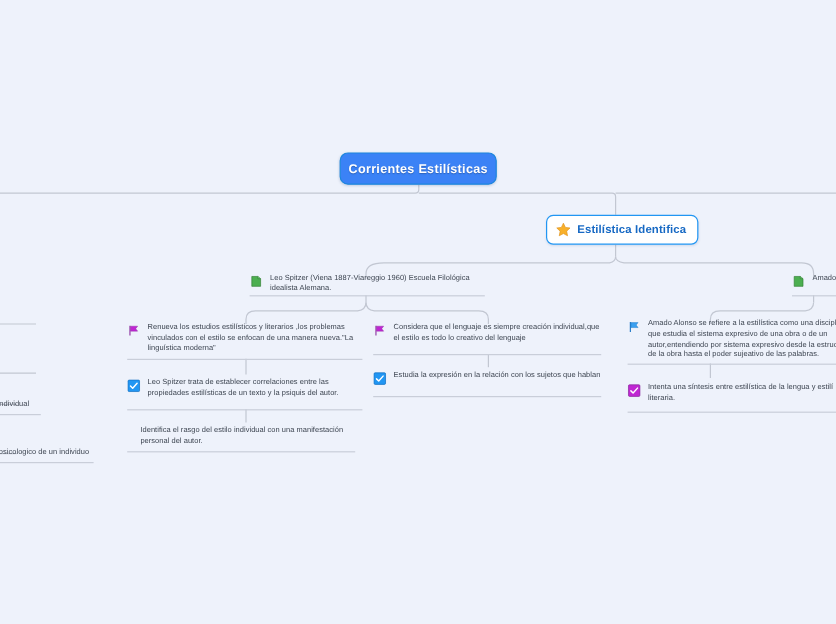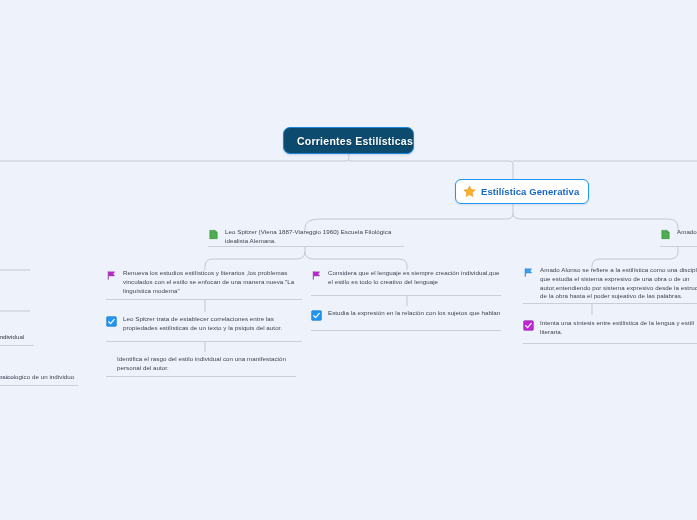--- a/index.html
+++ b/index.html
@@ -30,27 +30,27 @@
     pointer-events: none;
   }
 
   
   .root-node {
     position: absolute;
     left: 283px;
     top: 127px;
     width: 131px;
     height: 27px;
-    background: #0c4a6e;
+    background: #3b82f6;
     border: 1px solid #1c86dd;
     border-radius: 7px;
     box-sizing: border-box;
     display: flex;
     align-items: center;
-    justify-content: flex-end;
+    justify-content: center;
     box-shadow: 0 1px 2px rgba(20,60,120,0.18);
   }
   .root-node .label {
     color: #ffffff;
     font-size: 10.5px;
     font-weight: bold;
     letter-spacing: 0.25px;
     white-space: nowrap;
     text-shadow: 0 1px 1px rgba(0,0,0,0.25);
   }
@@ -150,21 +150,21 @@
   <div class="root-node">
     <span class="label">Corrientes Estilísticas</span>
   </div>
 
   <div class="branch-node">
     <span class="icon-slot">
       <svg class="ico" width="13" height="13" viewBox="0 0 24 24">
         <path d="M12 1.8l3.1 6.5 7.1 0.9-5.2 4.9 1.4 7.1L12 17.8 5.6 21.2 7 14.1 1.8 9.2l7.1-0.9z" fill="#f8b02a" stroke="#e0921a" stroke-width="1"></path>
       </svg>
     </span>
-    <span class="label">Estilística Generativa</span>
+    <span class="label">Estilística Identifica</span>
   </div>
 
   <div class="leaf" style="left:208px; top:228px; width:196px;">
     <span class="icon-slot">
       <svg class="ico" width="11" height="11" viewBox="0 0 24 24">
         <path d="M4 3h11l5 4v14H4z" fill="#4caf50" stroke="#2f7d32" stroke-width="1.2"></path>
         <path d="M15 3v4h5" fill="#7fd183" stroke="#2f7d32" stroke-width="1.2"></path>
       </svg>
     </span>
     <span class="txt">Leo Spitzer (Viena 1887-Viareggio 1960) Escuela Filológica idealista Alemana.</span>

